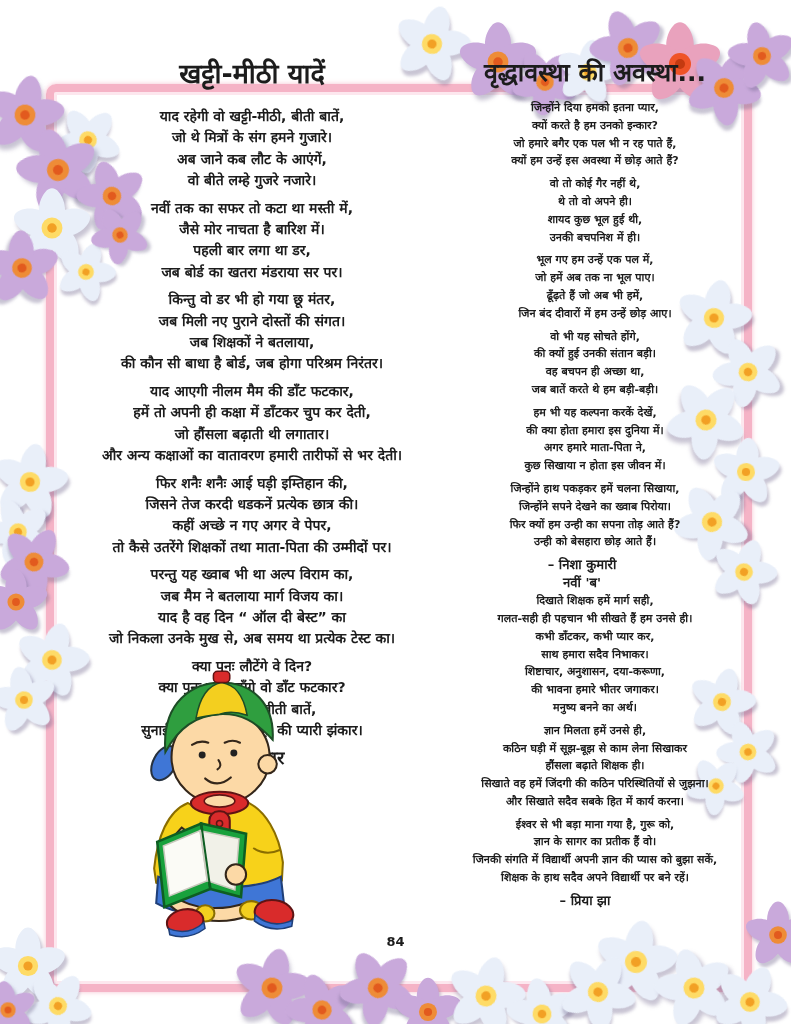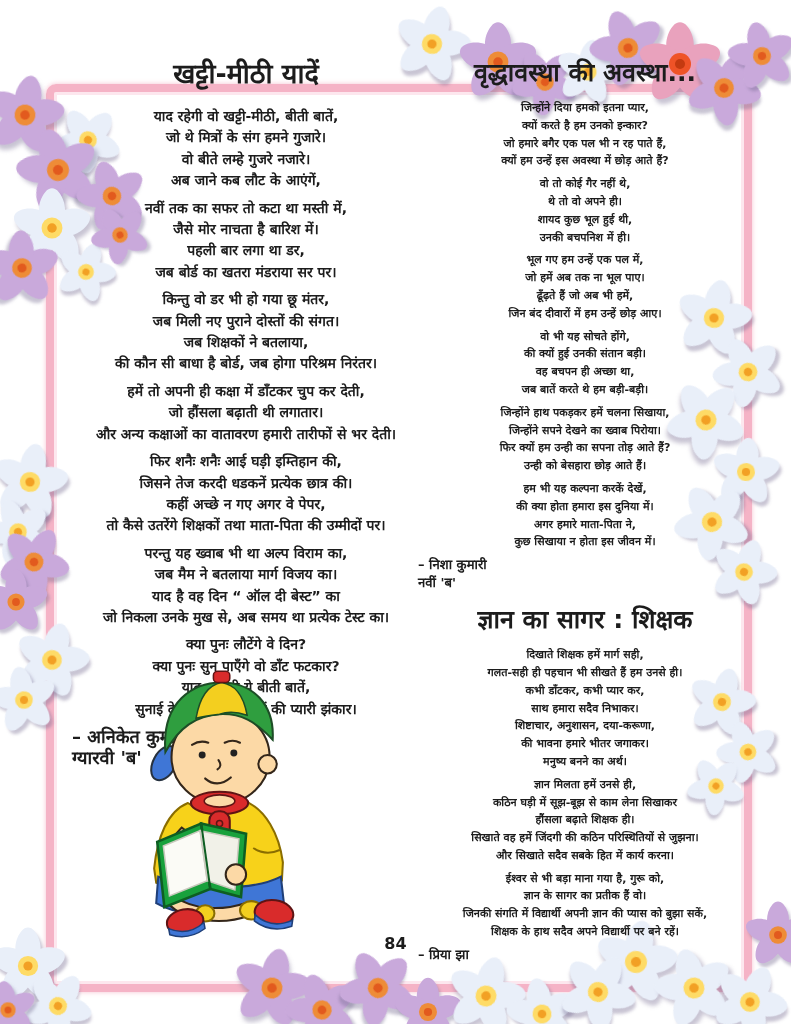--- a/index.html
+++ b/index.html
@@ -17,42 +17,42 @@
     z-index:1;
   }
   
   .deco{position:absolute;left:0;top:0;z-index:2;pointer-events:none}
   .deco use{filter:drop-shadow(3px 5px 2px rgba(110,100,140,.38))}
   .fw{--petal:var(--flower-white,#e9eff9);--center:var(--flower-center-yellow,#ffd95e);--core:#f2a024}
   .fp{--petal:var(--flower-purple,#c9a9db);--center:var(--flower-center-orange,#f08a2e);--core:#e25a1e}
   .fr{--petal:var(--flower-pink,#e9a2bd);--center:#ef4f1f;--core:#c43a10}
   
   .col{position:absolute;text-align:center;z-index:3;color:var(--text,#1c1c1c)}
-  .col-left{left:72px;top:54px;width:348px}
-  .col-right{left:418px;top:54px;width:334px}
+  .col-left{left:78px;top:54px;width:348px}
+  .col-right{left:428px;top:54px;width:334px}
   .title{margin:0;font-weight:700;color:var(--text,#1c1c1c);white-space:nowrap}
   .col-left .title{font-size:27px;margin-bottom:15px}
   .col-right .title{font-size:25px;margin-bottom:11px}
   .title-2{font-size:27px;margin:9px 0 12px}
   .line{white-space:nowrap;font-weight:700}
   .col-left .line{font-size:14px;line-height:21.4px}
   .col-right .line{font-size:11px;line-height:17.8px}
   .stanza{margin-bottom:6px}
   .col-right .stanza{margin-bottom:5px}
-  .sig{text-align:left;font-weight:700;margin-top:2px}
+  .sig{text-align:center;font-weight:700;margin-top:2px}
   .col-left .sig{font-size:18px;line-height:21px;padding-right:46px}
   .col-right .sig{font-size:13.1px;line-height:18px}
   .sig-1{padding-right:26px}
   .sig-2{padding-right:20px}
   
   .caillou{position:absolute;left:100px;top:656px;width:235px;height:290px;z-index:3}
   
   .page-number{
     position:absolute;left:0;top:934px;width:791px;text-align:center;
-    font-weight:700;font-size:16px;color:var(--text,#1c1c1c);z-index:3;
+    font-weight:700;font-size:13px;color:var(--text,#1c1c1c);z-index:3;
   }
 </style>
 </head>
 <body>
 
 <div class="frame"></div>
 
 <svg class="deco" width="791" height="1024" viewBox="0 0 791 1024" aria-hidden="true">
   <defs>
     <g id="plumeria">
@@ -123,36 +123,37 @@
   </g>
 </svg>
 
 <div class="col col-left">
   <section>
     <h1 class="title">खट्टी-मीठी यादें</h1>
     <div class="stanzas">
         <div class="stanza">
           <div class="line">याद रहेगी वो खट्टी-मीठी, बीती बातें,</div>
           <div class="line">जो थे मित्रों के संग हमने गुजारे।</div>
+          <div class="line">अब जाने कब लौट के आएंगें,</div>
           <div class="line">वो बीते लम्हे गुजरे नजारे।</div>
-          <div class="line">अब जाने कब लौट के आएंगें,</div>
         </div>
         <div class="stanza">
           <div class="line">नवीं तक का सफर तो कटा था मस्ती में,</div>
           <div class="line">जैसे मोर नाचता है बारिश में।</div>
           <div class="line">पहली बार लगा था डर,</div>
           <div class="line">जब बोर्ड का खतरा मंडराया सर पर।</div>
         </div>
         <div class="stanza">
           <div class="line">किन्तु वो डर भी हो गया छू मंतर,</div>
           <div class="line">जब मिली नए पुराने दोस्तों की संगत।</div>
           <div class="line">जब शिक्षकों ने बतलाया,</div>
           <div class="line">की कौन सी बाधा है बोर्ड, जब होगा परिश्रम निरंतर।</div>
         </div>
         <div class="stanza">
+          <div class="line">याद आएगी नीलम मैम की डाँट फटकार,</div>
           <div class="line">हमें तो अपनी ही कक्षा में डाँटकर चुप कर देती,</div>
           <div class="line">जो हौंसला बढ़ाती थी लगातार।</div>
           <div class="line">और अन्य कक्षाओं का वातावरण हमारी तारीफों से भर देती।</div>
         </div>
         <div class="stanza">
           <div class="line">फिर शनैः शनैः आई घड़ी इम्तिहान की,</div>
           <div class="line">जिसने तेज करदी धडकनें प्रत्येक छात्र की।</div>
           <div class="line">कहीं अच्छे न गए अगर वे पेपर,</div>
           <div class="line">तो कैसे उतरेंगे शिक्षकों तथा माता-पिता की उम्मीदों पर।</div>
         </div>
@@ -198,39 +199,38 @@
           <div class="line">ढूँढ़ते हैं जो अब भी हमें,</div>
           <div class="line">जिन बंद दीवारों में हम उन्हें छोड़ आए।</div>
         </div>
         <div class="stanza">
           <div class="line">वो भी यह सोचते होंगे,</div>
           <div class="line">की क्यों हुई उनकी संतान बड़ी।</div>
           <div class="line">वह बचपन ही अच्छा था,</div>
           <div class="line">जब बातें करते थे हम बड़ी-बड़ी।</div>
         </div>
         <div class="stanza">
+          <div class="line">हम भी यह कल्पना करकें देखें,</div>
+          <div class="line">की क्या होता हमारा इस दुनिया में।</div>
+          <div class="line">अगर हमारे माता-पिता ने,</div>
+          <div class="line">कुछ सिखाया न होता इस जीवन में।</div>
+        </div>
+        <div class="stanza">
           <div class="line">जिन्होंने हाथ पकड़कर हमें चलना सिखाया,</div>
           <div class="line">जिन्होंने सपने देखने का ख्वाब पिरोया।</div>
           <div class="line">फिर क्यों हम उन्ही का सपना तोड़ आते हैं?</div>
           <div class="line">उन्ही को बेसहारा छोड़ आते हैं।</div>
-        </div>
-        <div class="stanza">
-          <div class="line">हम भी यह कल्पना करकें देखें,</div>
-          <div class="line">की क्या होता हमारा इस दुनिया में।</div>
-          <div class="line">अगर हमारे माता-पिता ने,</div>
-          <div class="line">कुछ सिखाया न होता इस जीवन में।</div>
         </div>
       </div>
     <div class="sig sig-1">
       <div>– निशा कुमारी</div>
       <div>नवीं 'ब'</div>
     </div>
   </section>
   <section>
-    <h1 class="title title-2">ज्ञान का सागर : शिक्षक</h1>
     <div class="stanzas">
         <div class="stanza">
           <div class="line">दिखाते शिक्षक हमें मार्ग सही,</div>
           <div class="line">गलत-सही ही पहचान भी सीखते हैं हम उनसे ही।</div>
           <div class="line">कभी डाँटकर, कभी प्यार कर,</div>
           <div class="line">साथ हमारा सदैव निभाकर।</div>
           <div class="line">शिष्टाचार, अनुशासन, दया-करूणा,</div>
           <div class="line">की भावना हमारे भीतर जगाकर।</div>
           <div class="line">मनुष्य बनने का अर्थ।</div>
         </div>

